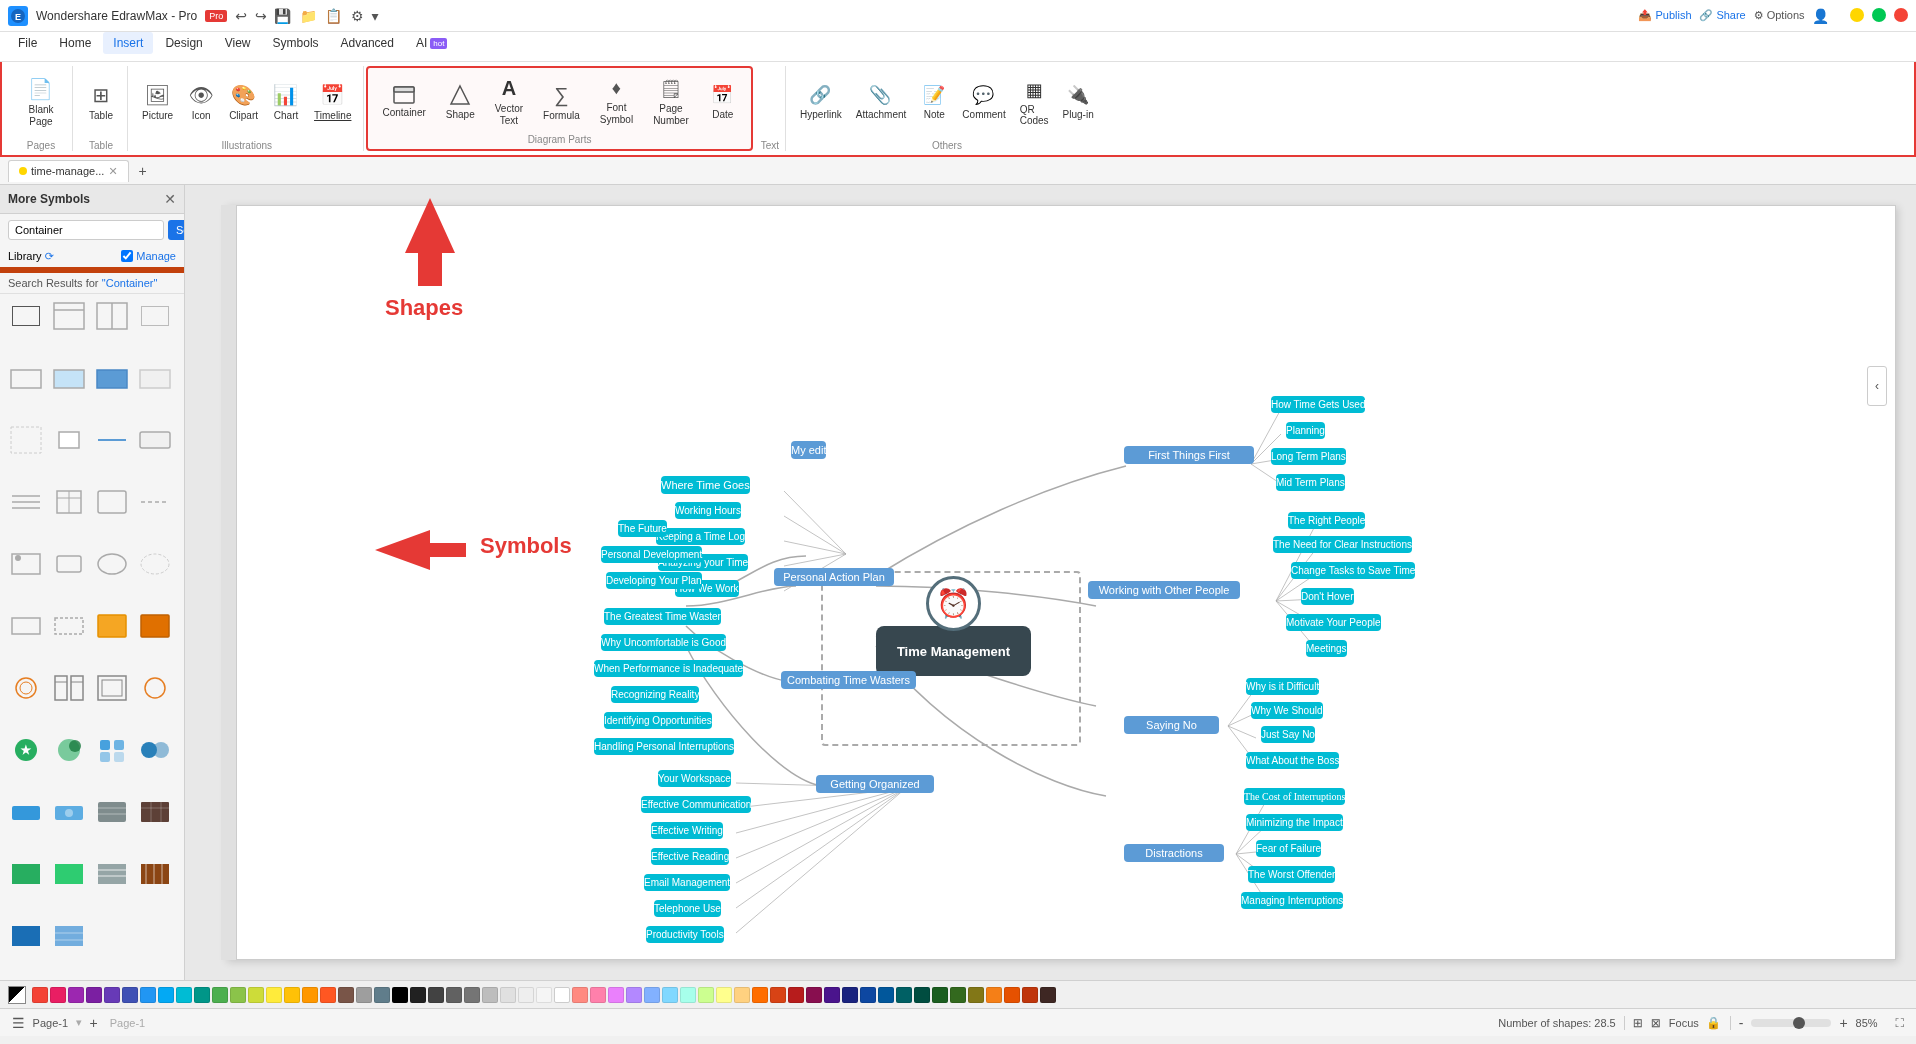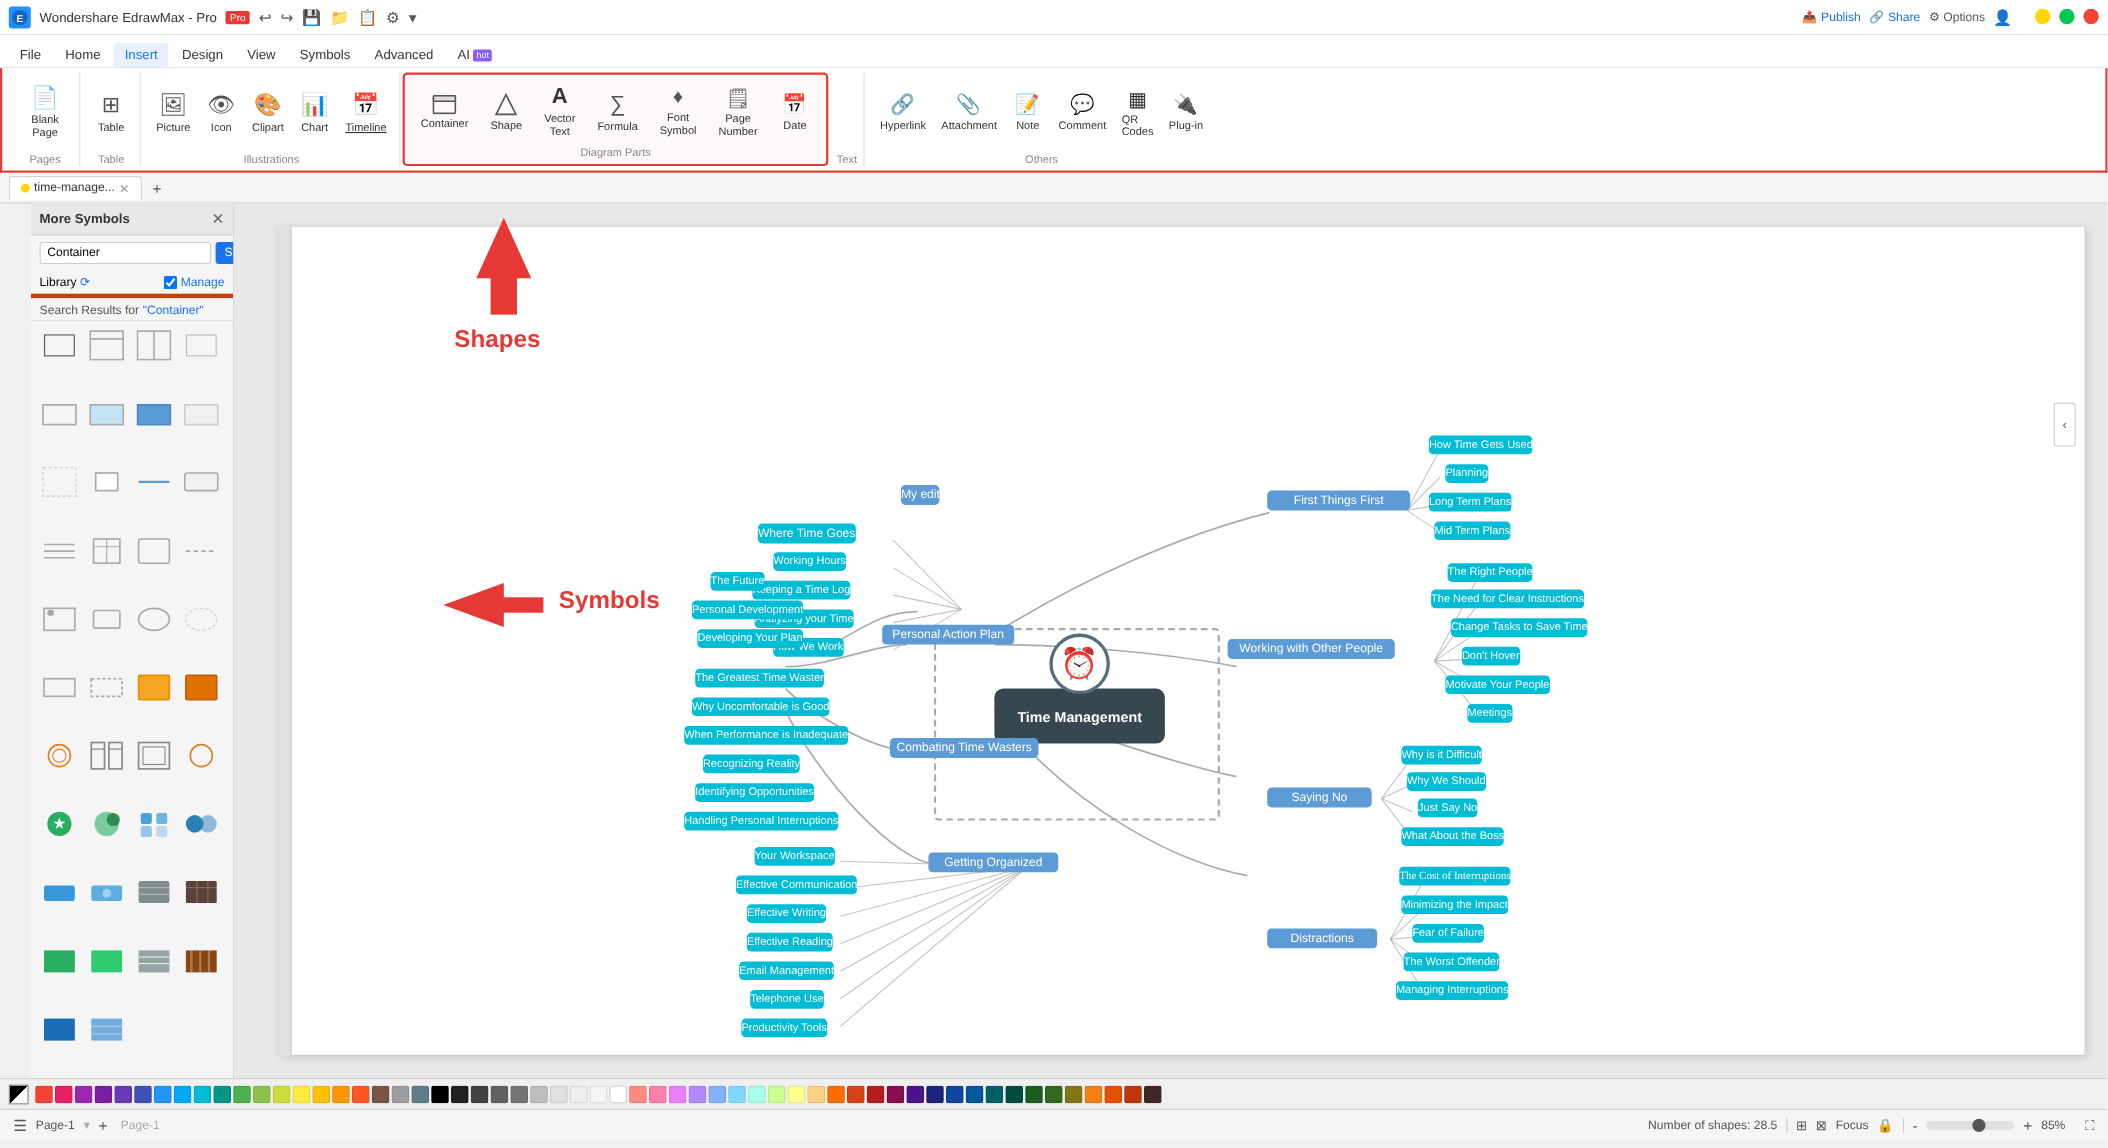--- a/index.html
+++ b/index.html
@@ -14,21 +14,21 @@
     .title-bar-left { display: flex; align-items: center; gap: 8px; }
     .title-bar-logo { width: 20px; height: 20px; background: #1e90ff; border-radius: 3px; display: flex; align-items: center; justify-content: center; color: white; font-size: 10px; font-weight: bold; }
     .title-bar-controls { display: flex; gap: 4px; }
     .title-bar-btn { width: 14px; height: 14px; border-radius: 50%; cursor: pointer; }
     .tb-min { background: #ffd600; }
     .tb-max { background: #00c853; }
     .tb-close { background: #f44336; }
 
     
     .menu-bar {
-      display: flex; align-items: flex-end;
+      display: flex; align-items: flex-start;
       background: #fff; height: 30px; padding: 0 8px;
       border-bottom: 1px solid #e0e0e0; gap: 2px;
     }
     .menu-item {
       padding: 4px 10px; font-size: 12px; color: #333; cursor: pointer; border-radius: 3px;
     }
     .menu-item.active { background: #e8f0fe; color: #1a73e8; }
 
     
     .ribbon {
@@ -50,32 +50,32 @@
     }
     .ribbon-btn .icon { font-size: 20px; color: #555; }
     .ribbon-btn.large { min-width: 50px; }
 
     
     .main-layout { display: flex; height: calc(1044px - 32px - 30px - 103px - 28px - 28px); }
 
     
     .sidebar {
       width: 185px; background: #f5f5f5; border-right: 1px solid #d0d0d0;
-      display: flex; flex-direction: column; overflow: hidden; margin-left: 28px;
+      display: flex; flex-direction: column; overflow: hidden;
     }
     .sidebar-header {
       display: flex; align-items: center; justify-content: space-between;
       padding: 6px 8px; background: #e8e8e8; border-bottom: 1px solid #d0d0d0;
     }
     .sidebar-header-title { font-size: 12px; font-weight: bold; color: #333; }
     .sidebar-close-btn { cursor: pointer; color: #666; font-size: 14px; }
     .sidebar-search { display: flex; gap: 4px; padding: 6px 8px; }
     .sidebar-search input { flex: 1; padding: 3px 6px; border: 1px solid #ccc; border-radius: 3px; font-size: 11px; }
     .sidebar-search-btn { background: #1a73e8; color: white; border: none; border-radius: 3px; padding: 3px 8px; cursor: pointer; font-size: 11px; }
-    .sidebar-library { display: flex; align-items: flex-end; justify-content: space-between; padding: 4px 8px; border-bottom: 4px solid #c2410c; }
+    .sidebar-library { display: flex; align-items: flex-start; justify-content: space-between; padding: 4px 8px; border-bottom: 6px solid #c2410c; }
     .sidebar-grid { display: grid; grid-template-columns: repeat(4, 1fr); gap: 4px; padding: 4px 8px; overflow-y: auto; flex: 1; }
     .shape-item { width: 36px; height: 36px; display: flex; align-items: center; justify-content: center; cursor: pointer; border: 1px solid transparent; border-radius: 2px; }
     .shape-rect { width: 28px; height: 20px; border: 1.5px solid #555; background: transparent; }
 
     
     .tab-bar {
       display: flex; align-items: center; background: #f5f5f5;
       border-bottom: 1px solid #d0d0d0; height: 28px; padding: 0 8px;
     }
     .tab-item {

